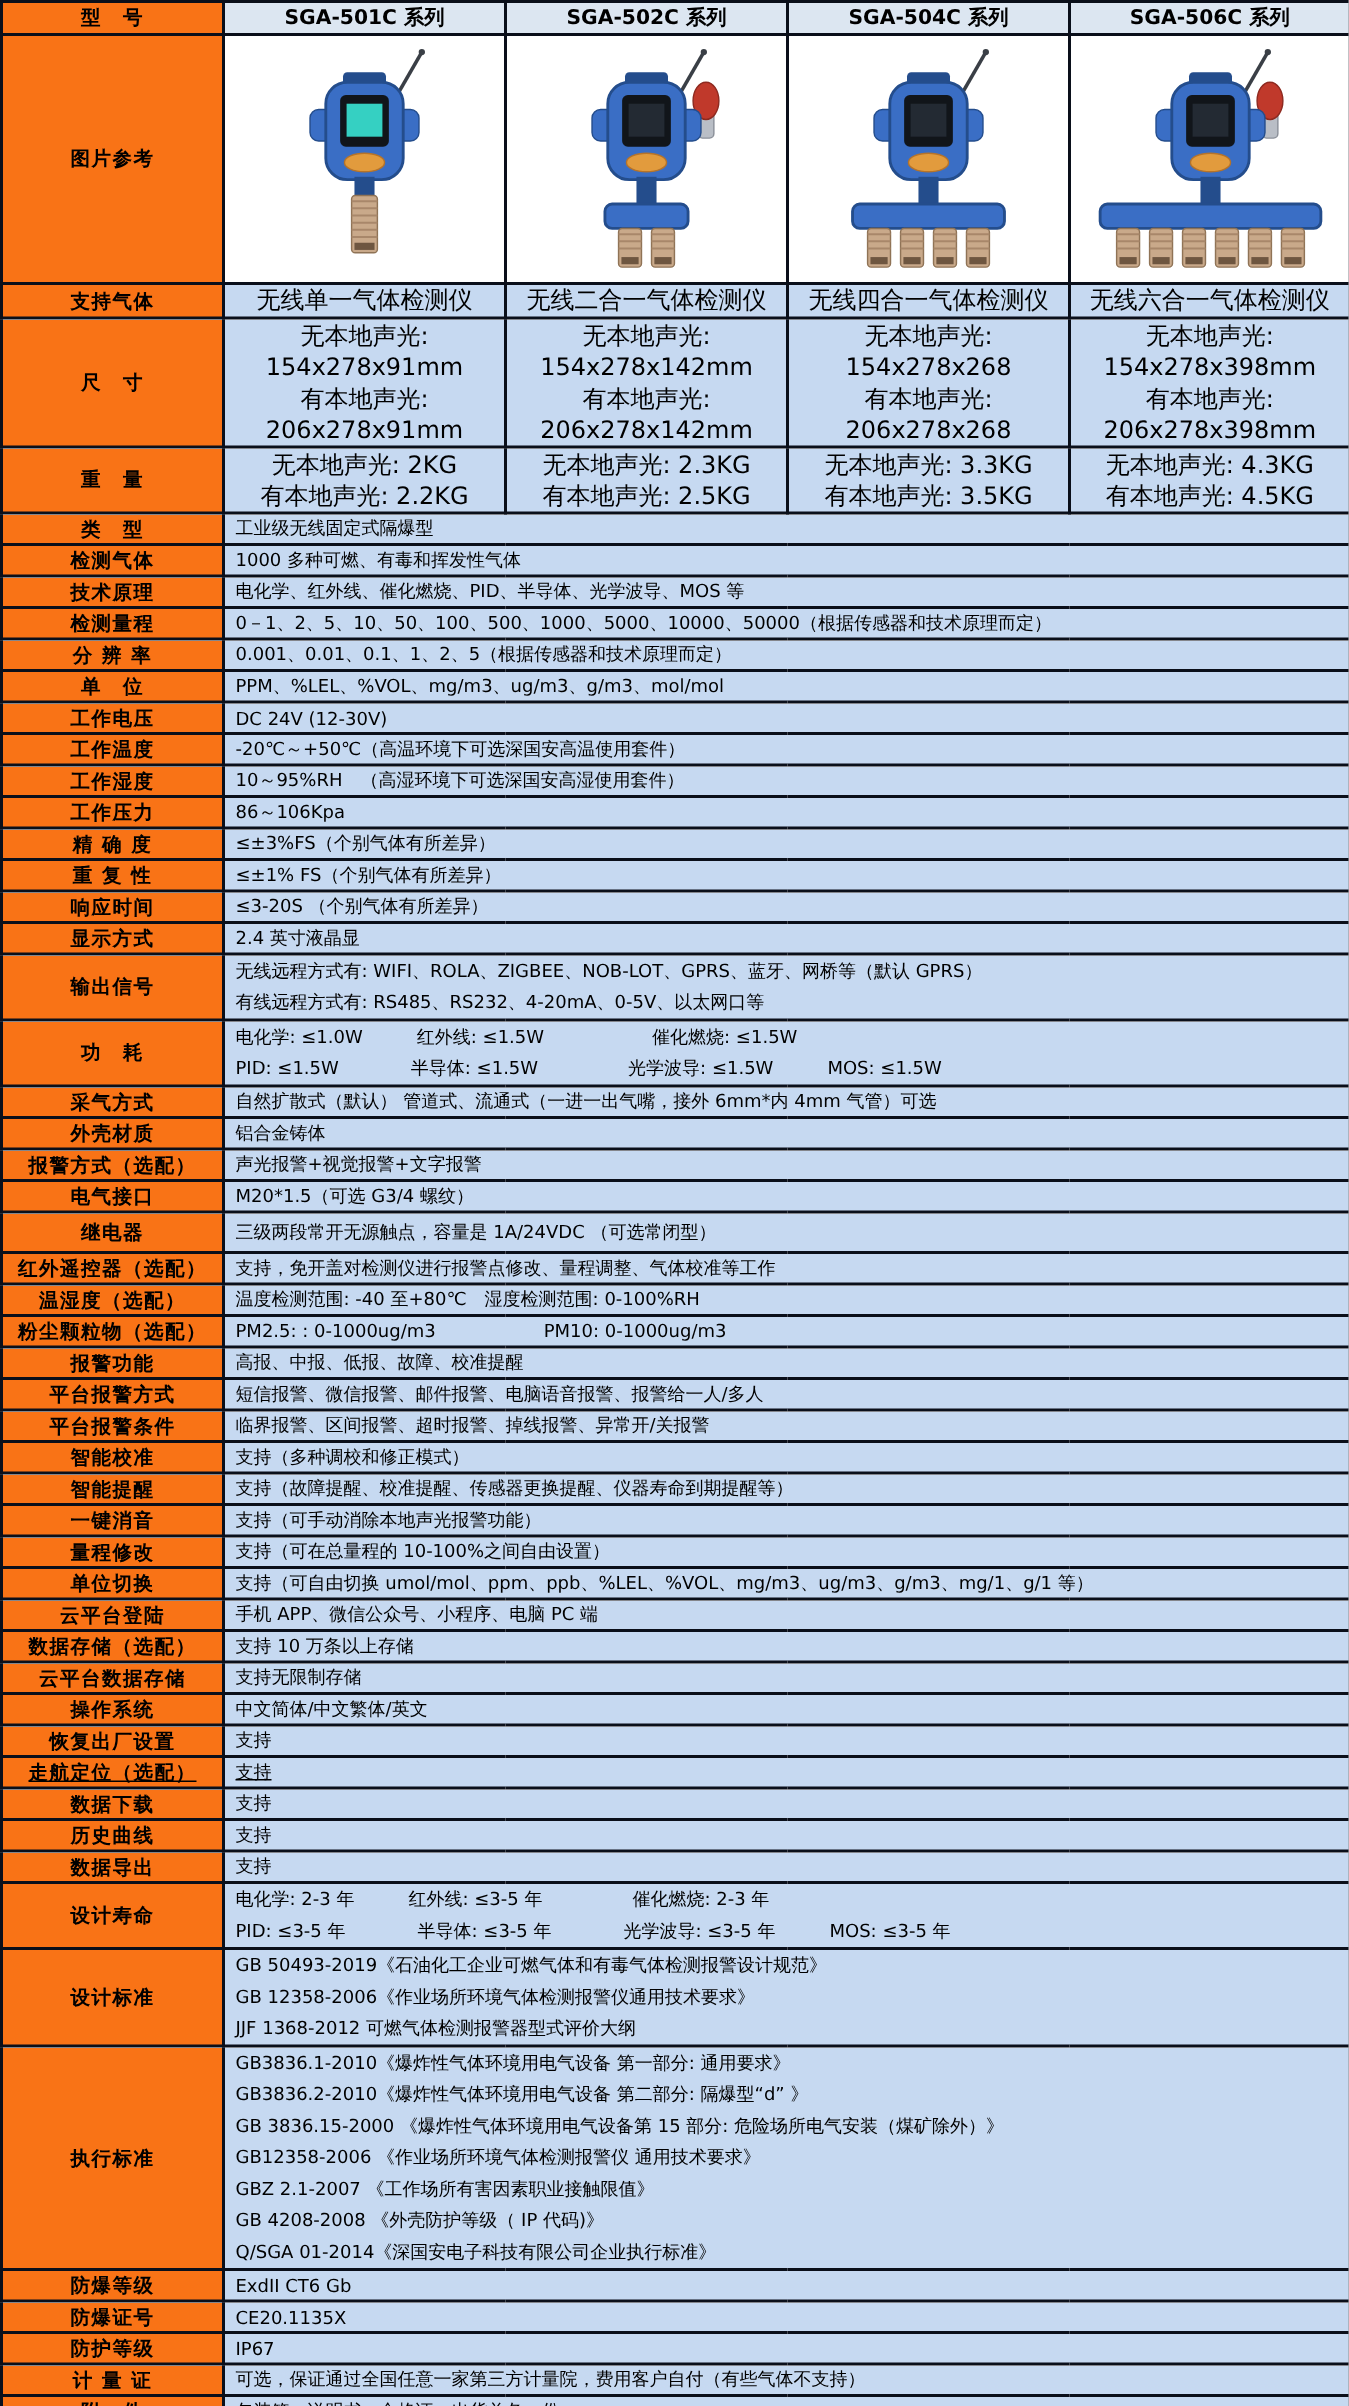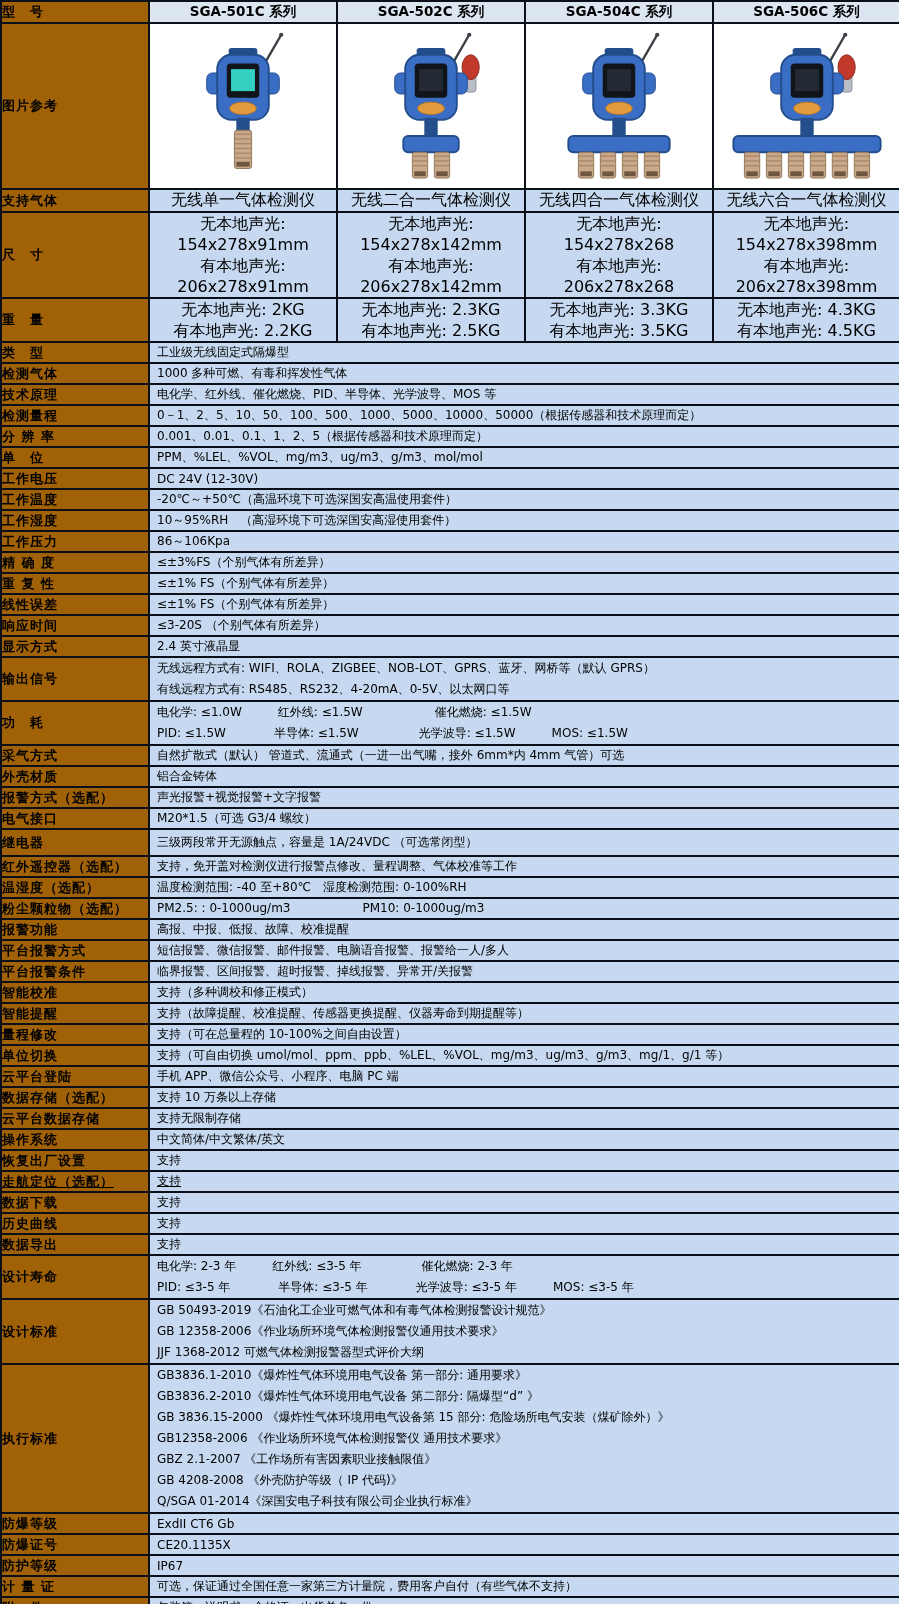--- a/index.html
+++ b/index.html
@@ -1,19 +1,19 @@
 <!DOCTYPE html>
 <html><head>
 <meta charset="utf-8">
 <style>
   html,body{margin:0;padding:0;background:#ffffff;font-family:"DejaVu Sans","Liberation Sans",sans-serif;color:#000;}
   .page{width:899px;}
   table{border-collapse:collapse;width:899px;table-layout:fixed;}
   td{border:2px solid #0a0f1a;padding:0;overflow:hidden;vertical-align:middle;}
-  td.label{background:#a16207;font-weight:bold;font-size:13px;letter-spacing:1px;}
+  td.label{background:#f97316;font-weight:bold;text-align:center;font-size:13px;letter-spacing:1px;}
   td.hcell{background:#DCE6F1;font-weight:bold;text-align:center;font-size:13.5px;}
   td.vcell{background:#C6D9F1;font-size:12px;text-align:left;padding:0 7px;white-space:pre-wrap;}
   td.ccell{background:#C6D9F1;font-size:16px;text-align:center;}
   td.icell{background:#ffffff;text-align:center;}
   .line{line-height:21px;}
   .cline{line-height:21px;text-align:center;}
   .fig{display:inline-block;}
 </style>
 </head>
 <body>
@@ -244,24 +244,20 @@
         </tr>
         <tr style="height: 21px;">
           <td class="label">精 确 度</td>
           <td class="vcell" colspan="4">≤±3%FS（个别气体有所差异）</td>
         </tr>
         <tr style="height: 21px;">
           <td class="label">重 复 性</td>
           <td class="vcell" colspan="4">≤±1% FS（个别气体有所差异）</td>
         </tr>
         <tr style="height: 21px;">
-          <td class="label">线性误差</td>
-          <td class="vcell" colspan="4">≤±1% FS（个别气体有所差异）</td>
-        </tr>
-        <tr style="height: 21px;">
           <td class="label">响应时间</td>
           <td class="vcell" colspan="4">≤3-20S （个别气体有所差异）</td>
         </tr>
         <tr style="height: 21px;">
           <td class="label">显示方式</td>
           <td class="vcell" colspan="4">2.4 英寸液晶显</td>
         </tr>
         <tr style="height: 42px;">
           <td class="label">输出信号</td>
           <td class="vcell" colspan="4"><div class="line">无线远程方式有: WIFI、ROLA、ZIGBEE、NOB-LOT、GPRS、蓝牙、网桥等（默认 GPRS）</div><div class="line">有线远程方式有: RS485、RS232、4-20mA、0-5V、以太网口等</div></td>
@@ -314,20 +310,24 @@
           <td class="label">平台报警条件</td>
           <td class="vcell" colspan="4">临界报警、区间报警、超时报警、掉线报警、异常开/关报警</td>
         </tr>
         <tr style="height: 21px;">
           <td class="label">智能校准</td>
           <td class="vcell" colspan="4">支持（多种调校和修正模式）</td>
         </tr>
         <tr style="height: 21px;">
           <td class="label">智能提醒</td>
           <td class="vcell" colspan="4">支持（故障提醒、校准提醒、传感器更换提醒、仪器寿命到期提醒等）</td>
+        </tr>
+        <tr style="height: 21px;">
+          <td class="label">一键消音</td>
+          <td class="vcell" colspan="4">支持（可手动消除本地声光报警功能）</td>
         </tr>
         <tr style="height: 21px;">
           <td class="label">量程修改</td>
           <td class="vcell" colspan="4">支持（可在总量程的 10-100%之间自由设置）</td>
         </tr>
         <tr style="height: 21px;">
           <td class="label">单位切换</td>
           <td class="vcell" colspan="4">支持（可自由切换 umol/mol、ppm、ppb、%LEL、%VOL、mg/m3、ug/m3、g/m3、mg/1、g/1 等）</td>
         </tr>
         <tr style="height: 21px;">

